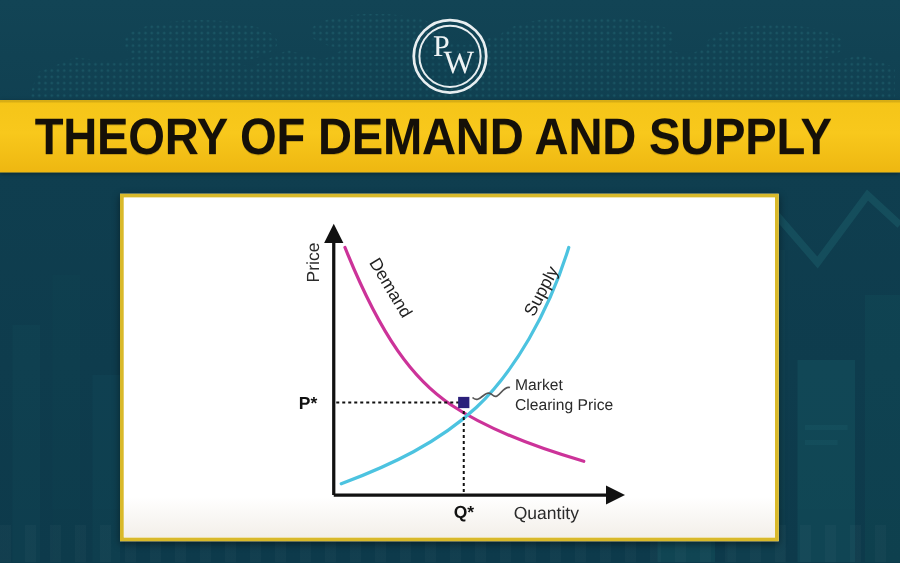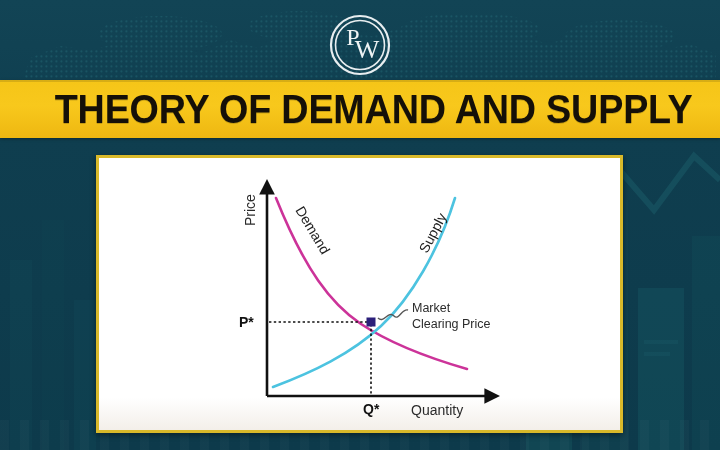--- a/index.html
+++ b/index.html
@@ -39,21 +39,21 @@
   #logo-wrap {
     position:absolute; left:0; right:0; top:14px;
     display:flex; justify-content:center; align-items:center;
     height:62px;
   }
 
   
   #title-banner {
     position:absolute; left:0; top:80px; width:720px; height:58px;
     background:linear-gradient(180deg,#f5c518 0%, #f8c81c 45%, #eeb711 100%);
-    display:flex; align-items:center; justify-content:flex-end;
+    display:flex; align-items:center; justify-content:flex-start;
     box-shadow:0 1px 3px rgba(0,0,0,.35);
   }
   #title-banner::before {
     content:""; position:absolute; left:0; top:0; width:100%; height:2px;
     background:rgba(0,0,0,.12);
   }
   #page-title {
     font-family:"Liberation Sans Narrow","Liberation Sans", sans-serif;
     font-weight:bold;
     font-size:41px;

